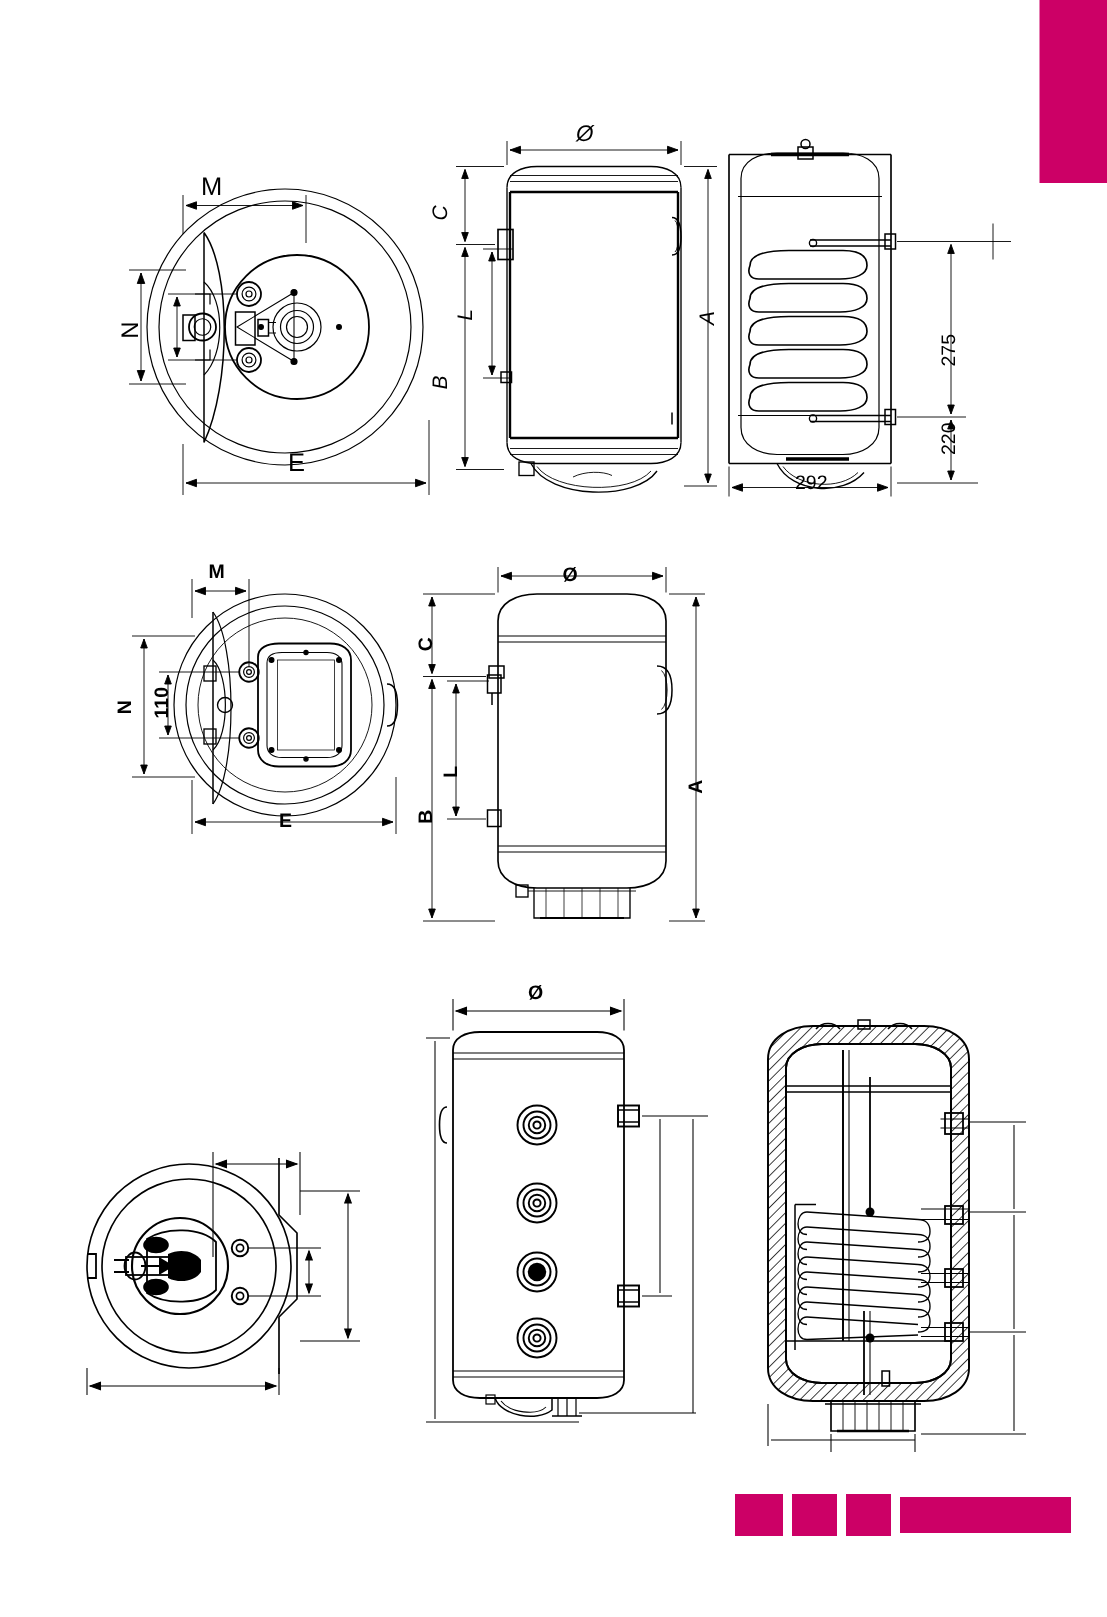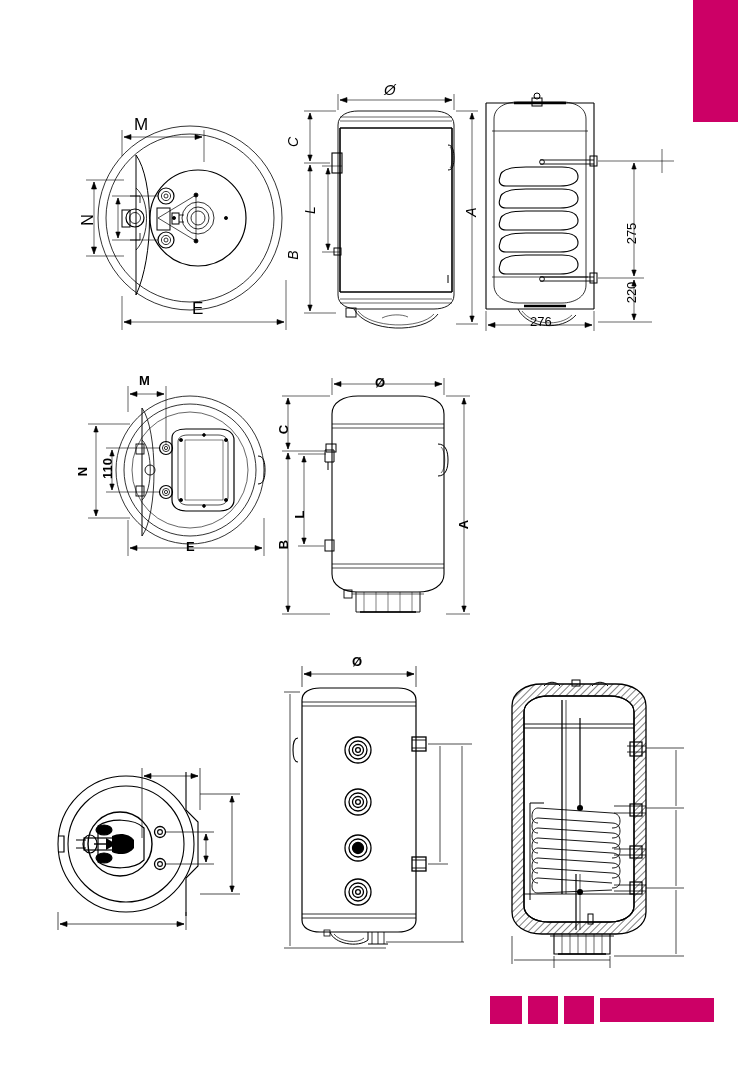--- a/index.html
+++ b/index.html
@@ -214,21 +214,21 @@
 
         <path d="M20 226 L20 246 M128 226 L128 246"></path>
         <path d="M22 240 L126 240"></path>
         <path d="M22 240 L29 237.5 L29 242.5 Z" fill="#000"></path>
         <path d="M126 240 L119 237.5 L119 242.5 Z" fill="#000"></path>
       </g>
     </svg>
   </div>
   <div class="lbl rot" style="left:621px;top:227px;font-size:13px;">275</div>
   <div class="lbl rot" style="left:621px;top:286px;font-size:13px;">220</div>
-  <div class="lbl" style="left:530px;top:315px;font-size:13px;">276</div>
+  <div class="lbl" style="left:530px;top:315px;font-size:13px;">292</div>
 
   <div class="blk" style="left:68px;top:378px;">
     <svg width="230" height="190" viewBox="0 0 230 190">
       <g fill="none" stroke="#000" stroke-width="0.8">
         <circle cx="122" cy="92" r="74"></circle>
         <circle cx="122" cy="92" r="66"></circle>
         <circle cx="122" cy="92" r="58" stroke-width="0.6"></circle>
 
         <path d="M74 30 L74 158" stroke-width="1"></path>
         <path d="M74 30 C 90 52 90 136 74 158"></path>

